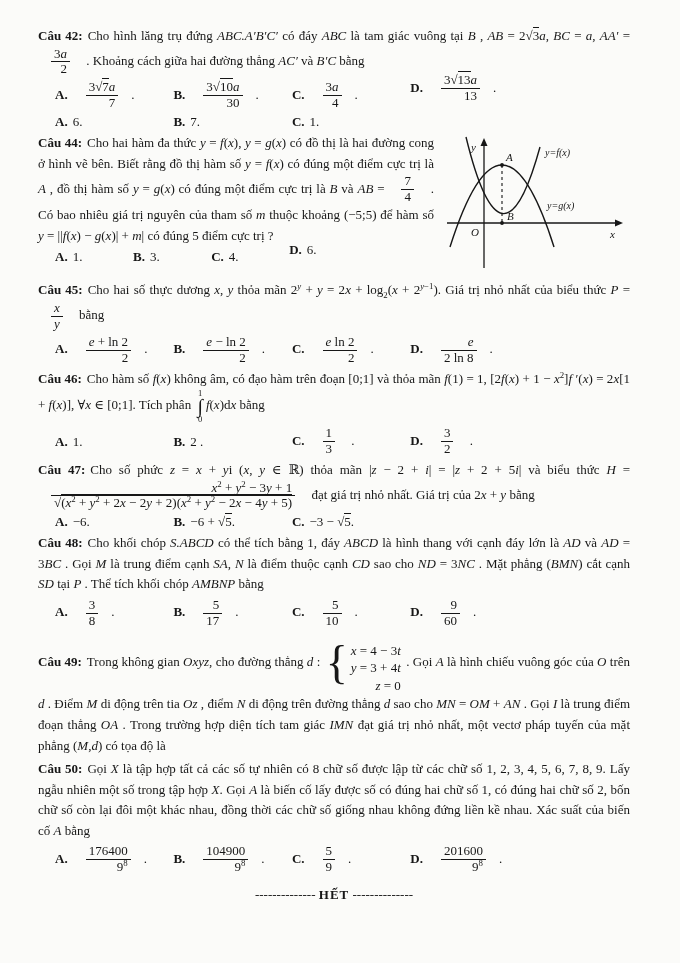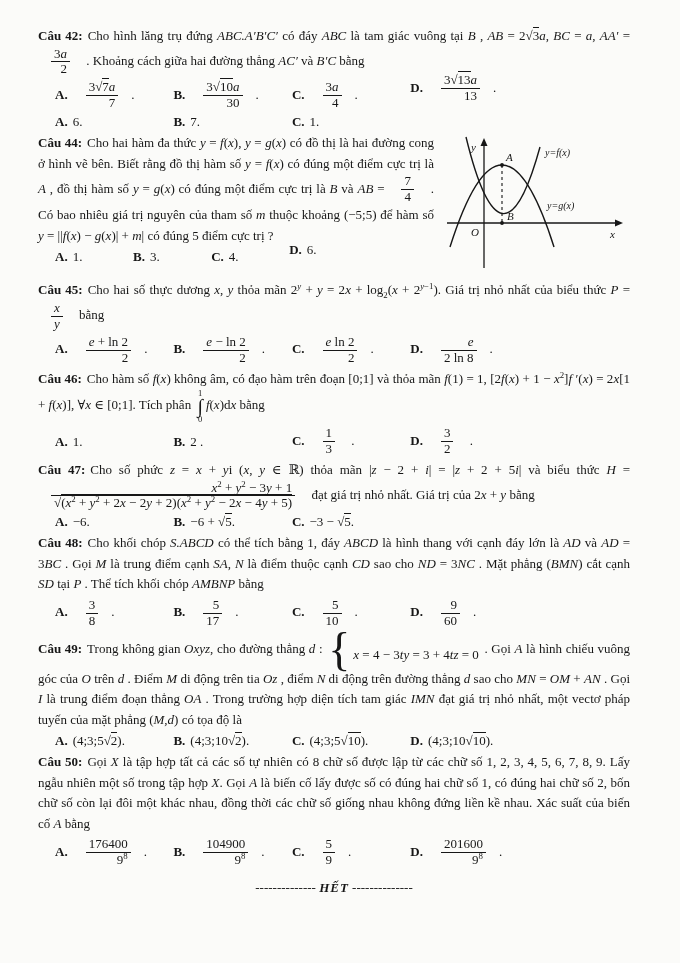--- a/index.html
+++ b/index.html
@@ -22,26 +22,26 @@
   .opt.up{position:relative;top:-7px;}
   .fr{display:inline-block;text-align:right;vertical-align:middle;line-height:1.15;margin:0 13px;}
   .fr .nu{display:block;border-bottom:1px solid #171717;padding:0 3px;}
   .fr .de{display:block;padding:0 3px;}
   .ov{border-top:1.3px solid #171717;padding-top:0px;}
   .intg{display:inline-flex;flex-direction:column;align-items:center;vertical-align:middle;line-height:1;margin:0 3px;}
   .intg .lim{font-size:8.5px;line-height:1;}
   .intg .sym{font-size:20px;line-height:0.85;}
   .cases{display:inline-flex;align-items:center;vertical-align:middle;margin:0 2px;}
   .cases .brace{font-size:46px;line-height:0.8;margin-right:3px;font-weight:400;}
-  .cases .rows{display:inline-flex;text-align:right;line-height:1.35;margin-top:10px;}
+  .cases .rows{display:inline-flex;flex-direction:column;text-align:right;line-height:1.35;margin-top:10px;}
   .figure{float:right;width:186px;margin:2px 0 2px 10px;}
   .figure svg{display:block;}
   .figure text{font-family:"Liberation Serif","DejaVu Serif",serif;font-style:italic;font-size:11px;fill:#171717;}
   .figure text.small{font-size:10px;}
-  .footer{text-align:center;margin-top:12px;font-size:13px;font-style:italic;}
+  .footer{text-align:center;margin-top:12px;font-size:13px;}
   .footer b{letter-spacing:1px;}
   .clear{clear:both;}
 </style>
 </head>
 <body>
 
 <div class="page">
 
   <section class="q">
     <p class="body"><b class="qn">Câu 42:</b><span>Cho hình lăng trụ đứng <i>ABC.A′B′C′</i> có đáy <i>ABC</i> là tam giác vuông tại <i>B</i> , <i>AB</i> = 2√<span class="ov">3</span><i>a</i>, <i>BC</i> = <i>a</i>, <i>AA′</i> = <span class="fr"><span class="nu">3<i>a</i></span><span class="de">2</span></span> . Khoảng cách giữa hai đường thẳng <i>AC′</i> và <i>B′C</i> bằng</span></p>
@@ -141,26 +141,20 @@
 
   <section class="q">
     <p class="body"><b class="qn">Câu 49:</b><span>Trong không gian <i>Oxyz</i>, cho đường thẳng <i>d</i> : <span class="cases">
             <span class="brace">{</span>
             <span class="rows">
               <span><i>x</i> = 4 − 3<i>t</i></span>
               <span><i>y</i> = 3 + 4<i>t</i></span>
               <span><i>z</i> = 0</span>
             </span>
           </span> . Gọi <i>A</i> là hình chiếu vuông góc của <i>O</i> trên <i>d</i> . Điểm <i>M</i> di động trên tia <i>Oz</i> , điểm <i>N</i> di động trên đường thẳng <i>d</i> sao cho <i>MN</i> = <i>OM</i> + <i>AN</i> . Gọi <i>I</i> là trung điểm đoạn thẳng <i>OA</i> . Trong trường hợp diện tích tam giác <i>IMN</i> đạt giá trị nhỏ nhất, một vectơ pháp tuyến của mặt phẳng (<i>M</i>,<i>d</i>) có tọa độ là</span></p>
-    <div class="opts">
-      <span class="opt"><b>A.</b><span>(4;3;5√<span class="ov">2</span>).</span></span>
-      <span class="opt"><b>B.</b><span>(4;3;10√<span class="ov">2</span>).</span></span>
-      <span class="opt"><b>C.</b><span>(4;3;5√<span class="ov">10</span>).</span></span>
-      <span class="opt"><b>D.</b><span>(4;3;10√<span class="ov">10</span>).</span></span>
-    </div>
   </section>
 
   <section class="q">
     <p class="body"><b class="qn">Câu 50:</b><span>Gọi <i>X</i> là tập hợp tất cả các số tự nhiên có 8 chữ số được lập từ các chữ số 1, 2, 3, 4, 5, 6, 7, 8, 9. Lấy ngẫu nhiên một số trong tập hợp <i>X</i>. Gọi <i>A</i> là biến cố lấy được số có đúng hai chữ số 1, có đúng hai chữ số 2, bốn chữ số còn lại đôi một khác nhau, đồng thời các chữ số giống nhau không đứng liền kề nhau. Xác suất của biến cố <i>A</i> bằng</span></p>
     <div class="opts">
       <span class="opt"><b>A.</b><span><span class="fr"><span class="nu">176400</span><span class="de">9<sup>8</sup></span></span>.</span></span>
       <span class="opt"><b>B.</b><span><span class="fr"><span class="nu">104900</span><span class="de">9<sup>8</sup></span></span>.</span></span>
       <span class="opt"><b>C.</b><span><span class="fr"><span class="nu">5</span><span class="de">9</span></span>.</span></span>
       <span class="opt"><b>D.</b><span><span class="fr"><span class="nu">201600</span><span class="de">9<sup>8</sup></span></span>.</span></span>
     </div>

